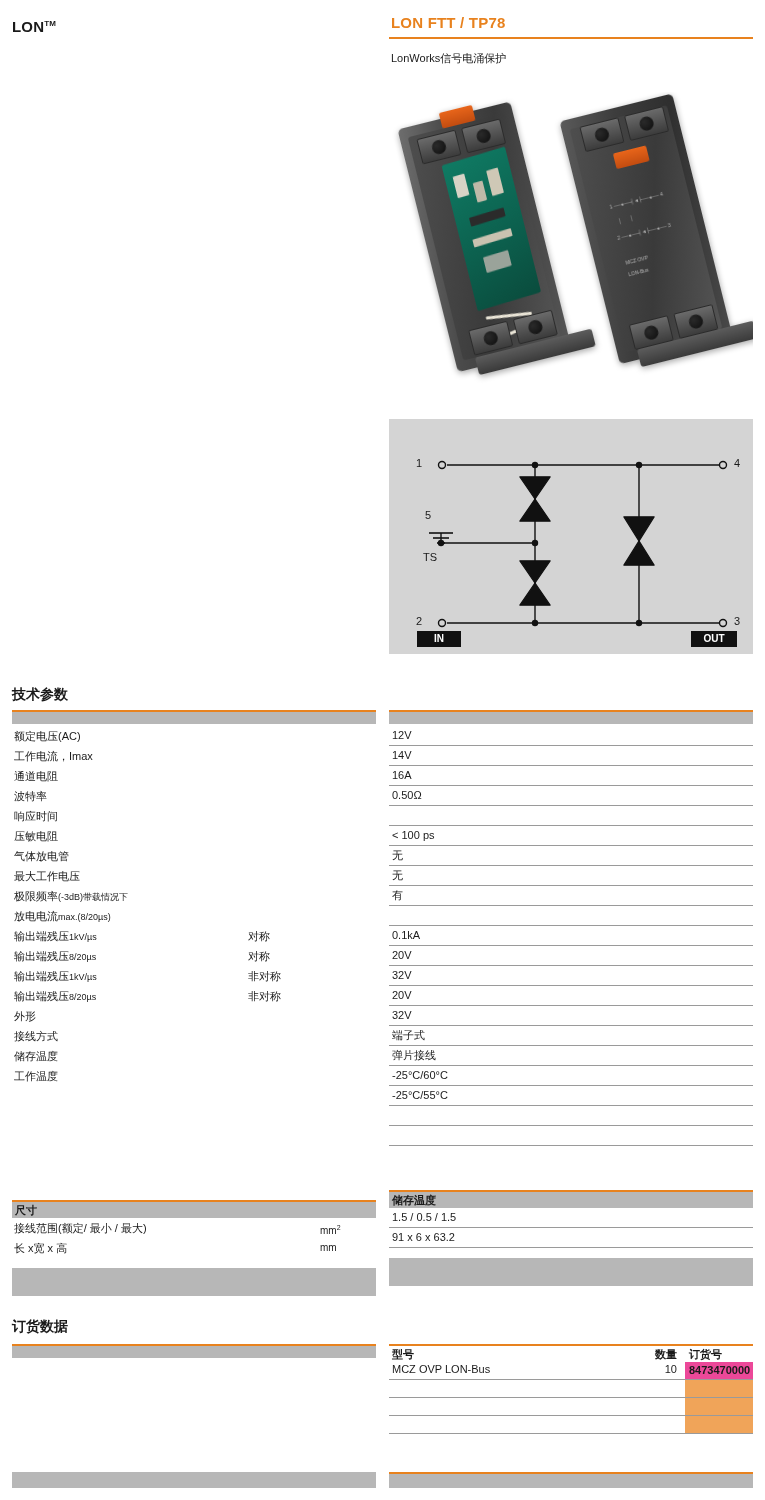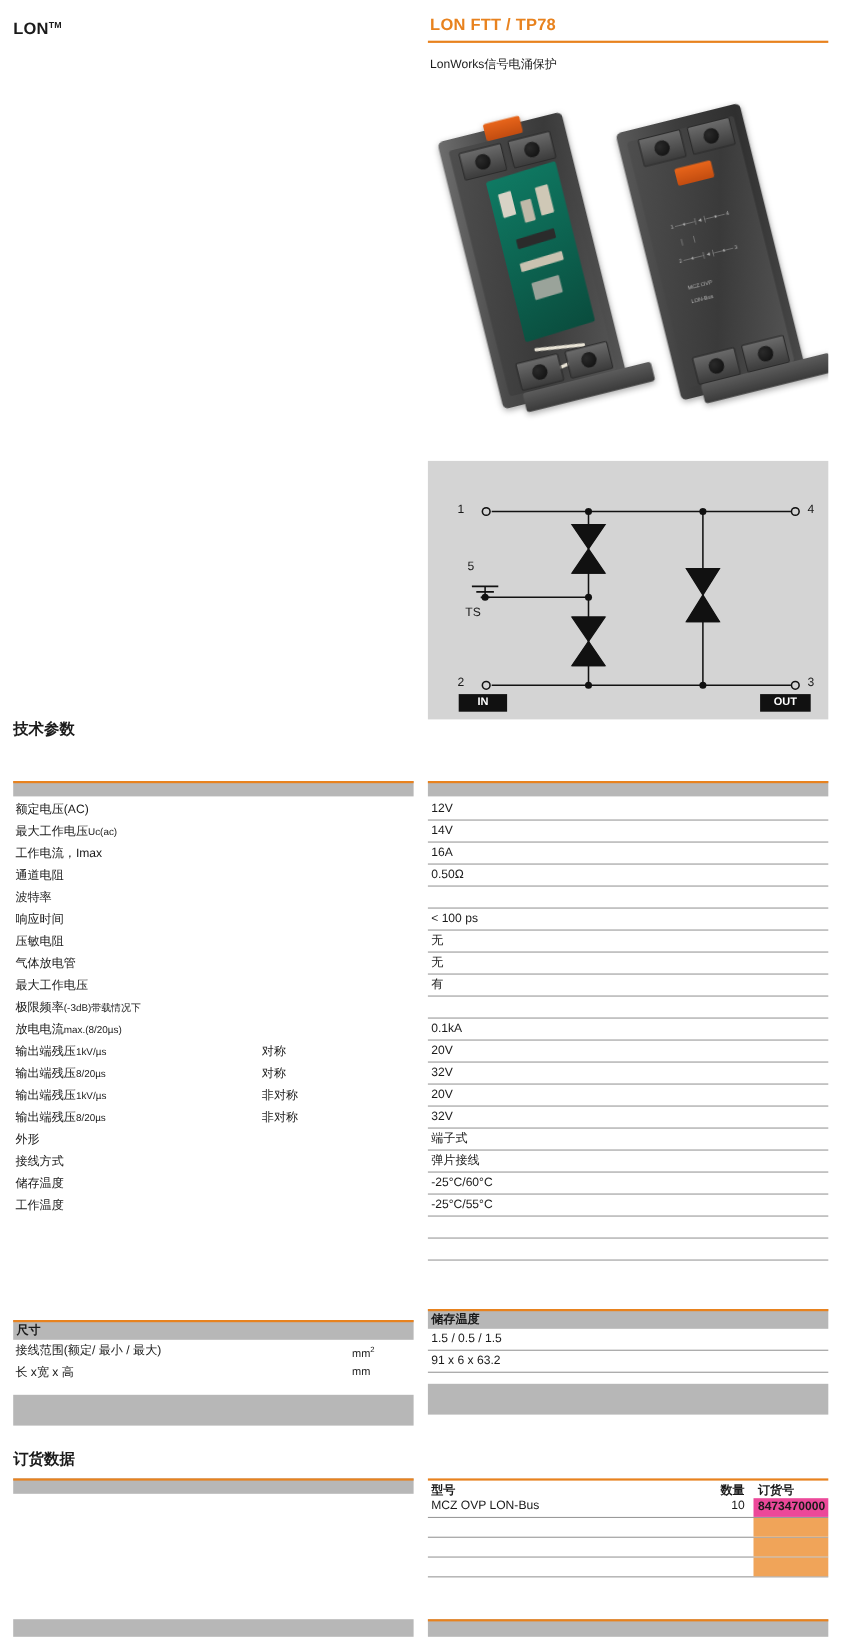--- a/index.html
+++ b/index.html
@@ -135,21 +135,21 @@
   .spec-right {
     position: absolute; left: 389px; top: 726px; width: 364px;
   }
   .srow {
     height: 20px; line-height: 20px;
     font-size: 11px;
     position: relative;
     white-space: nowrap;
   }
   .srow .lbl { position: absolute; left: 2px; }
-  .srow .mid { position: absolute; left: 226px; }
+  .srow .mid { position: absolute; left: 236px; }
   .sub { font-size: 9px; }
 
   .vrow {
     height: 20px; line-height: 19px;
     font-size: 11px;
     border-bottom: 1px solid #9a9a9a;
     padding-left: 3px;
     white-space: nowrap;
   }
 
@@ -339,36 +339,32 @@
     <div style="position:absolute; left:27px; top:38px; font-size:11px;">1</div>
     <div style="position:absolute; left:27px; top:196px; font-size:11px;">2</div>
     <div style="position:absolute; left:345px; top:196px; font-size:11px;">3</div>
     <div style="position:absolute; left:345px; top:38px; font-size:11px;">4</div>
     <div style="position:absolute; left:36px; top:90px; font-size:11px;">5</div>
     <div style="position:absolute; left:34px; top:132px; font-size:11px;">TS</div>
     <div style="position:absolute; left:28px; top:212px; width:44px; height:28px; color:#fff; font-size:10px; font-weight:bold; text-align:center; line-height:16px;">IN</div>
     <div style="position:absolute; left:302px; top:212px; width:46px; height:16px; color:#fff; font-size:10px; font-weight:bold; text-align:center; line-height:16px;">OUT</div>
   </div>
 
-  <div class="h-section" style="left:12px; top:654px;">技术参数</div>
+  <div class="h-section" style="left:12px; top:686px;">技术参数</div>
 
   <div class="bar-left" style="top:710px;">
       <div class="bar"></div>
     </div>
   <div class="bar-right" style="top:710px;">
       <div class="bar"></div>
     </div>
 
   <div class="spec-left">
     <div class="srow">
         <span class="lbl"><span>额定电压(AC)</span><span class="sub"></span></span>
-        <span class="mid"></span>
-      </div>
-    <div class="srow">
-        <span class="lbl"><span>最大工作电压</span><span class="sub">Uc(ac)</span></span>
         <span class="mid"></span>
       </div>
     <div class="srow">
         <span class="lbl"><span>工作电流，Imax</span><span class="sub"></span></span>
         <span class="mid"></span>
       </div>
     <div class="srow">
         <span class="lbl"><span>通道电阻</span><span class="sub"></span></span>
         <span class="mid"></span>
       </div>

